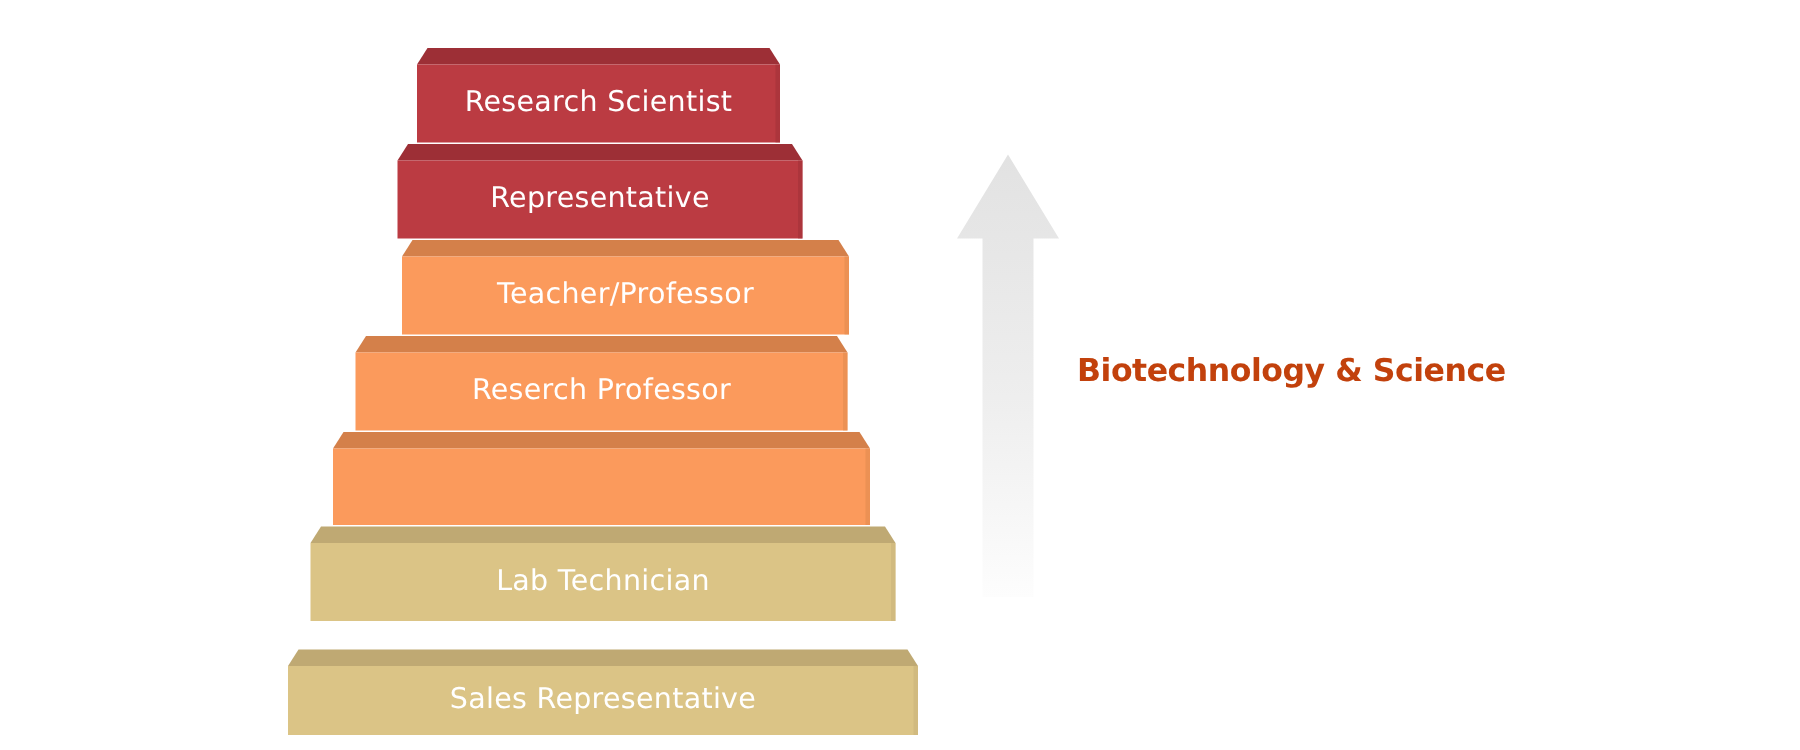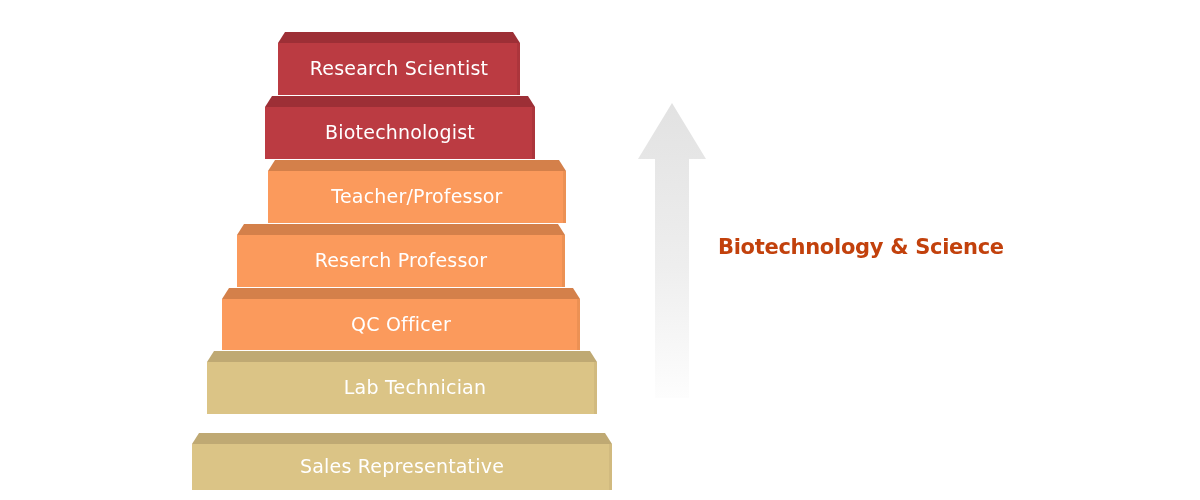--- a/index.html
+++ b/index.html
@@ -90,21 +90,21 @@
           <rect x="239" y="11" width="3" height="52" fill="#a03239" opacity="0.55"></rect>
         </svg>
         <div class="tier-label" style="top: 25px;">Research Scientist</div>
       </div>
       <div class="tier" style="left: 265px; top: 96px; width: 270px; height: 63px;">
         <svg class="tier-svg" width="270" height="63" viewBox="0 0 270 63">
           <path d="M 7 0 L 263 0 L 270 11 L 0 11 Z" fill="#9d2f36"></path>
           <rect x="0" y="11" width="270" height="52" fill="#bb3b42"></rect>
           <rect x="267" y="11" width="3" height="52" fill="#a03239" opacity="0.55"></rect>
         </svg>
-        <div class="tier-label" style="top: 25px;">Biotechnologist</div>
+        <div class="tier-label" style="top: 25px;">Representative</div>
       </div>
       <div class="tier" style="left: 268px; top: 160px; width: 298px; height: 63px;">
         <svg class="tier-svg" width="298" height="63" viewBox="0 0 298 63">
           <path d="M 7 0 L 291 0 L 298 11 L 0 11 Z" fill="#d4804a"></path>
           <rect x="0" y="11" width="298" height="52" fill="#fb9a5c"></rect>
           <rect x="295" y="11" width="3" height="52" fill="#e08a4f" opacity="0.55"></rect>
         </svg>
         <div class="tier-label" style="top: 25px;">Teacher/Professor</div>
       </div>
       <div class="tier" style="left: 237px; top: 224px; width: 328px; height: 63px;">
@@ -114,29 +114,28 @@
           <rect x="325" y="11" width="3" height="52" fill="#e08a4f" opacity="0.55"></rect>
         </svg>
         <div class="tier-label" style="top: 25px;">Reserch Professor</div>
       </div>
       <div class="tier" style="left: 222px; top: 288px; width: 358px; height: 62px;">
         <svg class="tier-svg" width="358" height="62" viewBox="0 0 358 62">
           <path d="M 7 0 L 351 0 L 358 11 L 0 11 Z" fill="#d4804a"></path>
           <rect x="0" y="11" width="358" height="51" fill="#fb9a5c"></rect>
           <rect x="355" y="11" width="3" height="51" fill="#e08a4f" opacity="0.55"></rect>
         </svg>
-        <div class="tier-label" style="top: 24.5px;">QC Officer</div>
       </div>
       <div class="tier" style="left: 207px; top: 351px; width: 390px; height: 63px;">
         <svg class="tier-svg" width="390" height="63" viewBox="0 0 390 63">
           <path d="M 7 0 L 383 0 L 390 11 L 0 11 Z" fill="#bfa973"></path>
           <rect x="0" y="11" width="390" height="52" fill="#dbc486"></rect>
           <rect x="387" y="11" width="3" height="52" fill="#c9b27a" opacity="0.55"></rect>
         </svg>
-        <div class="tier-label" style="top: 25px; margin-left: 13px;">Lab Technician</div>
+        <div class="tier-label" style="top: 25px;">Lab Technician</div>
       </div>
       <div class="tier" style="left: 192px; top: 433px; width: 420px; height: 57px;">
         <svg class="tier-svg" width="420" height="57" viewBox="0 0 420 57">
           <path d="M 7 0 L 413 0 L 420 11 L 0 11 Z" fill="#bfa973"></path>
           <rect x="0" y="11" width="420" height="46" fill="#dbc486"></rect>
           <rect x="417" y="11" width="3" height="46" fill="#c9b27a" opacity="0.55"></rect>
         </svg>
         <div class="tier-label" style="top: 22px;">Sales Representative</div>
       </div>
     </div>

